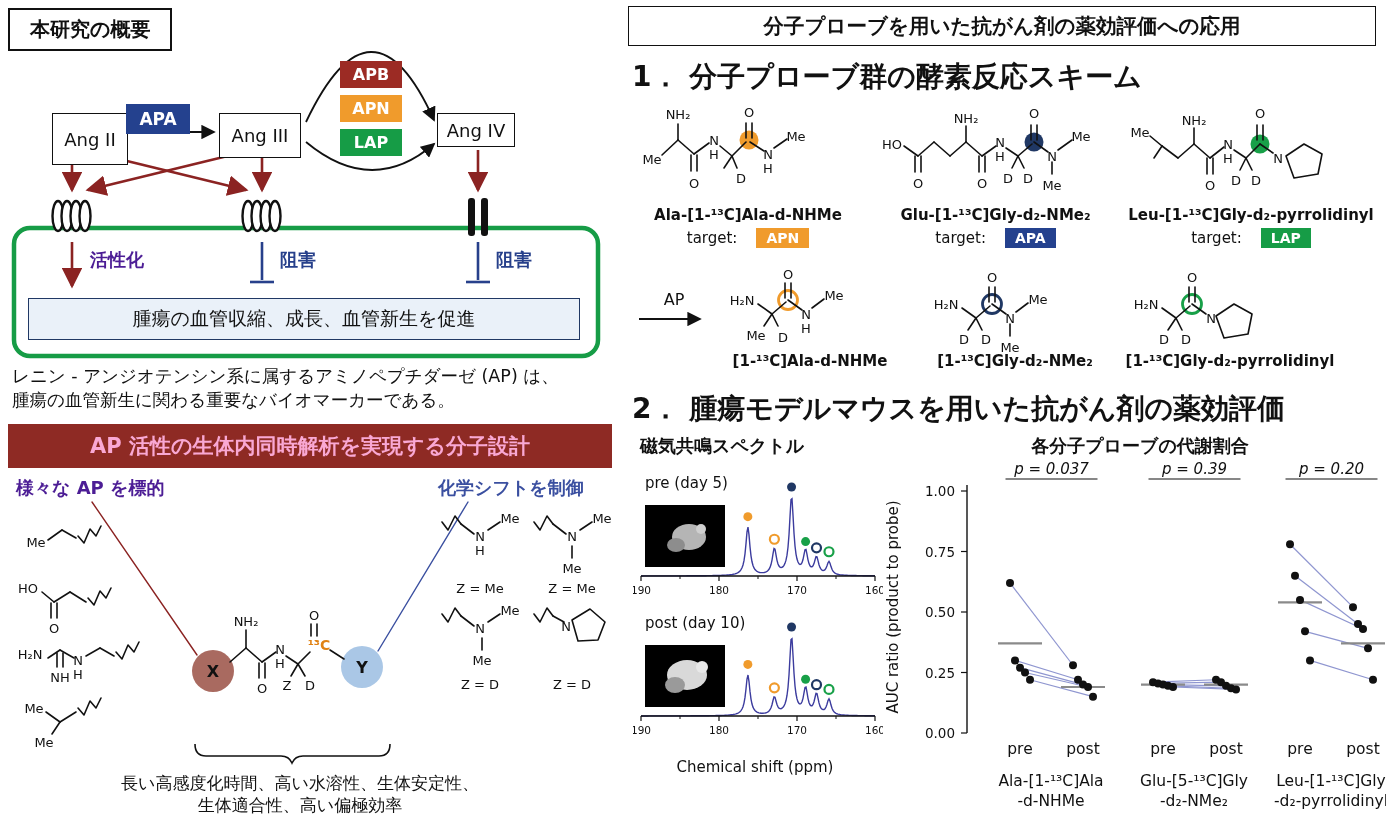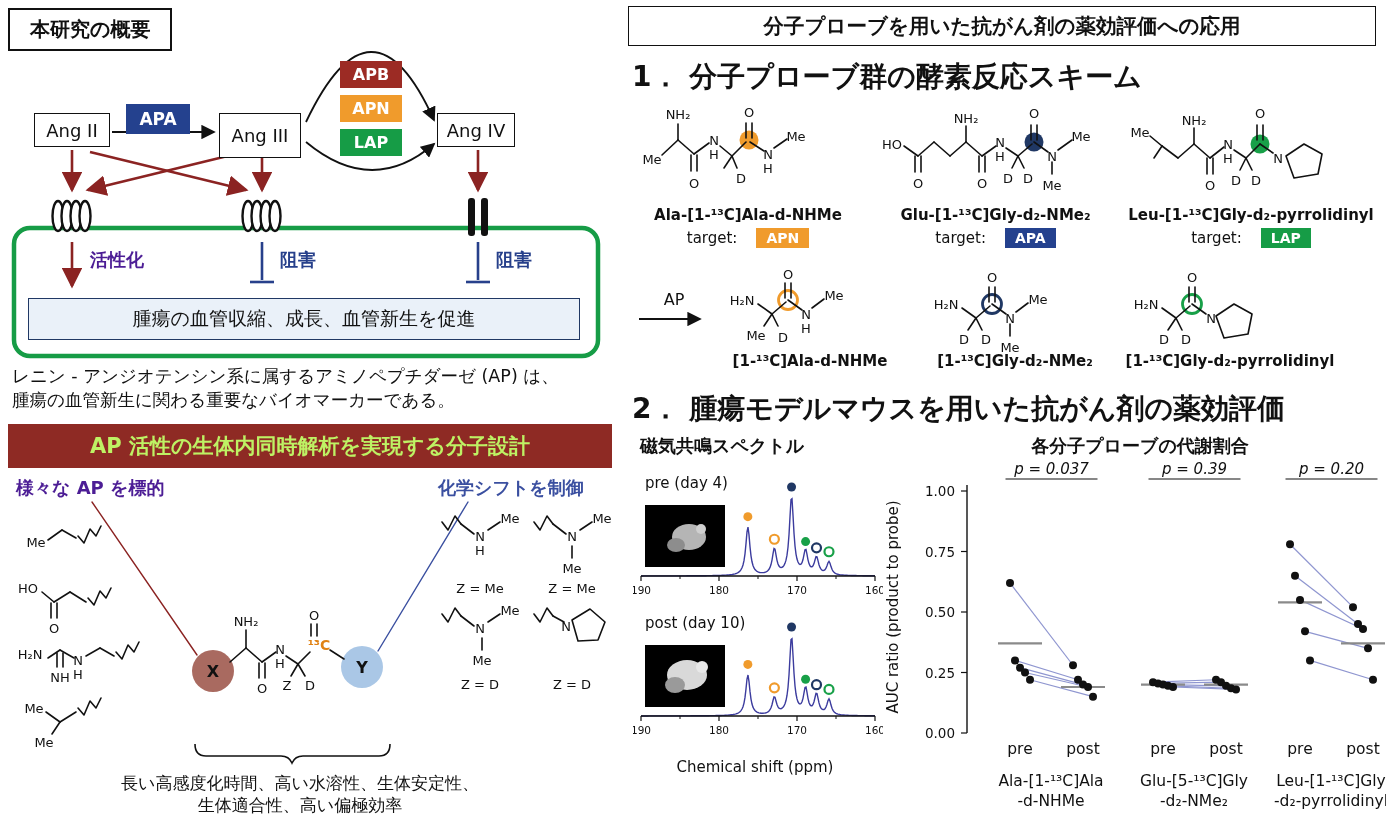--- a/index.html
+++ b/index.html
@@ -11,21 +11,21 @@
 .badge{color:#fff;font-weight:bold;font-size:16px;display:flex;align-items:center;justify-content:center}
 .badge-apa{background:#24418e}
 .badge-apb{background:#9c2b24}
 .badge-apn{background:#f09b2c}
 .badge-lap{background:#169c46}
 .sbadge{color:#fff;font-weight:bold;font-size:14px;padding:2px 10px;display:inline-block}
 .redtext{color:#4c1d95;font-weight:600;font-size:18px}
 .bluetext{color:#27408b;font-weight:600;font-size:18px}
 .tumorbox{background:#eaf1f9;border:1.6px solid #203864;display:flex;align-items:center;justify-content:center;font-size:19px}
 .caption{font-size:17.5px}
-.banner{background:#8e2a24;color:#bef264;font-weight:bold;font-size:21px;display:flex;align-items:center;justify-content:center}
+.banner{background:#8e2a24;color:#f9a8d4;font-weight:bold;font-size:21px;display:flex;align-items:center;justify-content:center}
 .h-num{font-weight:bold;font-size:28px}
 .structname{font-weight:bold;font-size:15px;text-align:center}
 .targetrow{display:flex;align-items:center;justify-content:center;gap:19px;font-size:15px}
 .small-title{font-weight:bold;font-size:18px}
 .axis-label{font-size:15px;text-align:center}
 .speclabel{font-size:15px}
 .grouplabel{font-size:15.5px;text-align:center}
 .bottomcap{font-size:17px;text-align:center}
 .mouse{background:#000;border-radius:2px}
 </style>
@@ -75,21 +75,21 @@
         <ellipse cx="266" cy="216" rx="5.5" ry="15"></ellipse>
         <ellipse cx="275" cy="216" rx="5.5" ry="15"></ellipse>
     </g>
     <g>
       <rect x="468" y="198" width="7" height="38" rx="3" fill="#111"></rect>
       <rect x="481" y="198" width="7" height="38" rx="3" fill="#111"></rect>
     </g>
   </svg>
 
   <div class="abs titlebox" style="left:8px;top:8px">本研究の概要</div>
-  <div class="abs node" style="left:34px;top:113px;width:76px;height:34px">Ang II</div>
+  <div class="abs node" style="left:52px;top:113px;width:76px;height:52px">Ang II</div>
   <div class="abs badge badge-apa" style="left:126px;top:104px;width:64px;height:30px;font-size:17px">APA</div>
   <div class="abs node" style="left:219px;top:113px;width:82px;height:45px">Ang III</div>
   <div class="abs badge badge-apb" style="left:340px;top:61px;width:62px;height:27px">APB</div>
   <div class="abs badge badge-apn" style="left:340px;top:95px;width:62px;height:27px">APN</div>
   <div class="abs badge badge-lap" style="left:340px;top:129px;width:62px;height:27px">LAP</div>
   <div class="abs node" style="left:437px;top:113px;width:78px;height:34px">Ang IV</div>
   <div class="abs redtext" style="left:90px;top:248px">活性化</div>
   <div class="abs bluetext" style="left:280px;top:248px">阻害</div>
   <div class="abs bluetext" style="left:496px;top:248px">阻害</div>
   <div class="abs tumorbox" style="left:28px;top:298px;width:552px;height:42px">腫瘍の血管収縮、成長、血管新生を促進</div>
@@ -384,21 +384,21 @@
       <line x1="47" y1="108" x2="47" y2="111" stroke="#111" stroke-width="1"></line>
       <line x1="125" y1="108" x2="125" y2="111" stroke="#111" stroke-width="1"></line>
       <line x1="203" y1="108" x2="203" y2="111" stroke="#111" stroke-width="1"></line>
       <circle cx="114.85999999999991" cy="48.64" r="4.5" fill="#f09b2c" stroke="#f09b2c" stroke-width="0"></circle>
       <circle cx="141.37999999999997" cy="71.25999999999999" r="4.5" fill="#fff" stroke="#f09b2c" stroke-width="2.2"></circle>
       <circle cx="158.5400000000001" cy="19" r="4.5" fill="#203864" stroke="#203864" stroke-width="0"></circle>
       <circle cx="172.57999999999996" cy="73.6" r="4.5" fill="#18a048" stroke="#18a048" stroke-width="0"></circle>
       <circle cx="183.5" cy="79.84" r="4.5" fill="#fff" stroke="#203864" stroke-width="2.2"></circle>
       <circle cx="195.97999999999996" cy="83.74" r="4.5" fill="#fff" stroke="#18a048" stroke-width="2.2"></circle>
     </svg>
-  <div class="abs speclabel" style="left:645px;top:474px">pre (day 4)</div>
+  <div class="abs speclabel" style="left:645px;top:474px">pre (day 5)</div>
   <div class="abs mouse" style="left:645px;top:505px;width:80px;height:62px">
     <svg width="80" height="62" viewBox="0 0 80 62">
         <rect width="80" height="62" fill="#000"></rect>
         <ellipse cx="44" cy="32" rx="17" ry="13" fill="#b5b5b5"></ellipse>
         <ellipse cx="31" cy="40" rx="9" ry="7" fill="#8d8d8d"></ellipse>
         <circle cx="56" cy="24" r="5" fill="#cfcfcf"></circle>
       </svg>
   </div>
   <svg class="abs" id="spectrum-post-svg" style="left:633px;top:608px" width="250" height="140" viewBox="0 0 250 140">
       <polyline points="8,107.93371421441617 9,107.93270669841546 10,107.93167514903313 11,107.93061876746721 12,107.92953672033924 13,107.92842813783088 14,107.92729211169971 15,107.92612769316493 16,107.92493389065257 17,107.92370966738984 18,107.9224539388363 19,107.92116556993898 20,107.91984337219728 21,107.91848610052226 22,107.91709244987315 23,107.91566105165272 24,107.91419046984102 25,107.91267919684537 26,107.91112564904186 27,107.90952816198158 28,107.90788498523182 29,107.90619427681968 30,107.90445409724184 31,107.90266240300086 32,107.9008170396239 33,107.89891573411496 34,107.8969560867869 35,107.89493556241287 36,107.89285148063078 37,107.8907010055264 38,107.88848113431239 39,107.88618868501099 40,107.88382028303727 41,107.88137234656706 42,107.87884107056057 43,107.87622240929582 44,107.87351205724873 45,107.87070542813532 46,107.86779763190837 47,107.8647834494733 48,107.86165730485743 49,107.85841323453036 50,107.85504485353259 51,107.85154531802118 52,107.84790728378671 53,107.84412286023118 54,107.84018355922247 55,107.8360802381539 56,107.83180303643606 57,107.82734130452938 58,107.82268352448597 59,107.81781722080504 60,107.81272886021213 61,107.80740373874193 62,107.80182585423131 63,107.79597776200374 64,107.78984041113605 65,107.78339295823234 66,107.77661255506656 67,107.76947410577691 68,107.76194998847119 69,107.7540097351006 70,107.74561966223438 71,107.73674244386628 72,107.7273366155315 73,107.71735599672247 74,107.70674901574185 75,107.69545791757031 76,107.68341783085532 77,107.67055566447905 78,107.65678879699396 79,107.64202351305673 80,107.62615312922344 81,107.60905573625061 82,107.59059146523126 83,107.57059915891256 84,107.54889229521503 85,107.52525396426441 86,107.4994306388754 87,107.47112439529198 88,107.43998312732178 89,107.40558814004287 90,107.3674382902278 91,107.3249295315352 92,107.27732828109275 93,107.22373638559934 94,107.16304452884657 95,107.09386952956916 96,107.01446887317863 97,106.92262258484091 98,106.81546748621413 99,106.68926079387653 100,106.53903684037417 101,106.35809872978315 102,106.13724921545106 103,105.86359932463293 104,105.51867485826895 105,105.0753218396456 106,104.49249608940156 107,103.70621643856069 108,102.61339416224293 109,101.04232927171591 110,98.69924733206052 111,95.0804991124468 112,89.39298743526115 113,80.87541689308735 114,71.0103210627387 115,67.03046825375526 116,73.53327739223181 117,83.42769075805263 118,91.07457868483175 119,96.03013748605983 120,99.16355338793998 121,101.18623539657935 122,102.53155042194153 123,103.45067606356072 124,104.09062477257291 125,104.53959402287468 126,104.85174528105844 127,105.06072846921005 128,105.18713885858662 129,105.2425948702476 130,105.23178598856201 131,105.1531041872807 132,104.99799961258101 133,104.74877581905972 134,104.37396958647366 135,103.81950016936312 136,102.99215648286781 137,101.73028749481504 138,99.76223052115907 139,96.71289625765084 140,92.51202981247727 141,88.89403795373275 142,89.28085518944226 143,92.97753034043097 144,96.55674210932564 145,98.87110848736845 146,100.13089403677286 147,100.66798372228752 148,100.6830814767733 149,100.25823355375265 150,99.38494038043643 151,97.96911895135105 152,95.80786584735189 153,92.52847433293573 154,87.46995479282894 155,79.50022515278975 156,66.96106597269137 157,49.01493390169624 158,31.688491416737023 159,30.728700321465567 160,47.17893704141805 161,65.26043684006261 162,78.01353685054877 163,86.0133874959937 164,90.91361401749302 165,93.85172849099648 166,95.45403825590107 167,96.00103065388052 168,95.5157293652774 169,93.77510534842281 170,90.32504874806811 171,84.90929267228192 172,79.40416493039126 173,78.99662501325747 174,84.38112159252267 175,90.36609335435348 176,94.47508457623516 177,96.80429565087665 178,97.81313868331185 179,97.72492312760681 180,96.47681828775436 181,93.77238568700211 182,89.50531950818211 183,85.40930107377203 184,85.61690320915656 185,90.14314761070668 186,94.88864062243553 187,98.16341598189167 188,100.139314280117 189,101.21955413843064 190,101.64822930143788 191,101.50131411169056 192,100.70322248697316 193,99.02542496693175 194,96.19055011526044 195,92.6045541613812 196,90.82342830298114 197,93.09869533009987 198,97.06022129559419 199,100.26310491300585 200,102.38776677218931 201,103.75982256485858 202,104.66924893470312 203,105.29591524570675 204,105.74478902368077 205,106.07771444047401 206,106.33223286499411 207,106.53193457636749 208,106.69215442821148 209,106.82317915740902 210,106.93210867465346 211,107.02397047779407 212,107.10240725587472 213,107.1701132345724 214,107.22911833653558 215,107.28097767415599 216,107.3269006815327 217,107.36784087373111 218,107.40455937995503 219,107.43767066751185 220,107.46767595547118 221,107.49498797845028 222,107.51994957977881 223,107.54284784049429 224,107.56392493638528 225,107.58338656768827 226,107.60140856758959 227,107.61814212984775 228,107.63371797902893 229,107.64824972355497 230,107.66183657170347 231,107.67456554692681 232,107.68651330663658 233,107.69774764465686 234,107.7083287395977 235,107.71831019782769 236,107.7277399293797 237,107.73666088717941 238,107.74511169384184 239,107.75312717549535 240,107.76073881834174 241,107.76797516070197 242,107.77486213095018" fill="none" stroke="#3c3c9e" stroke-width="1.4"></polyline>

